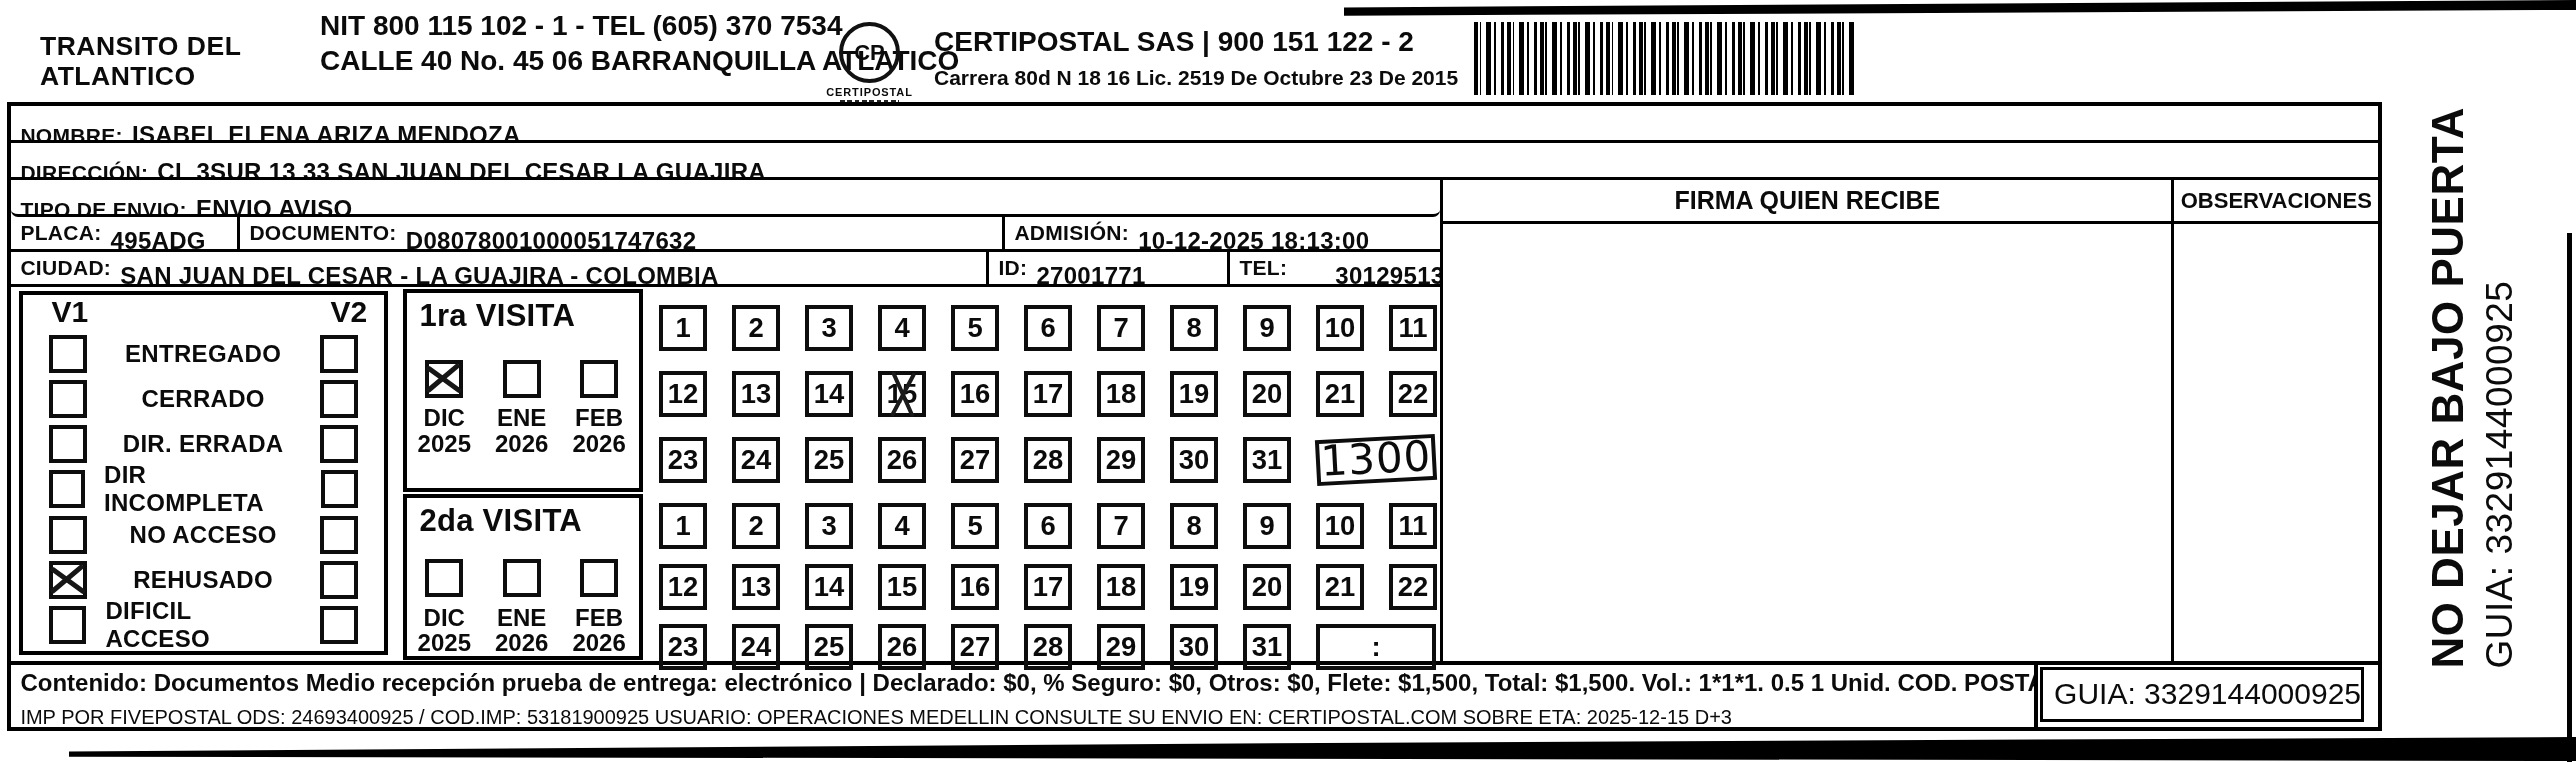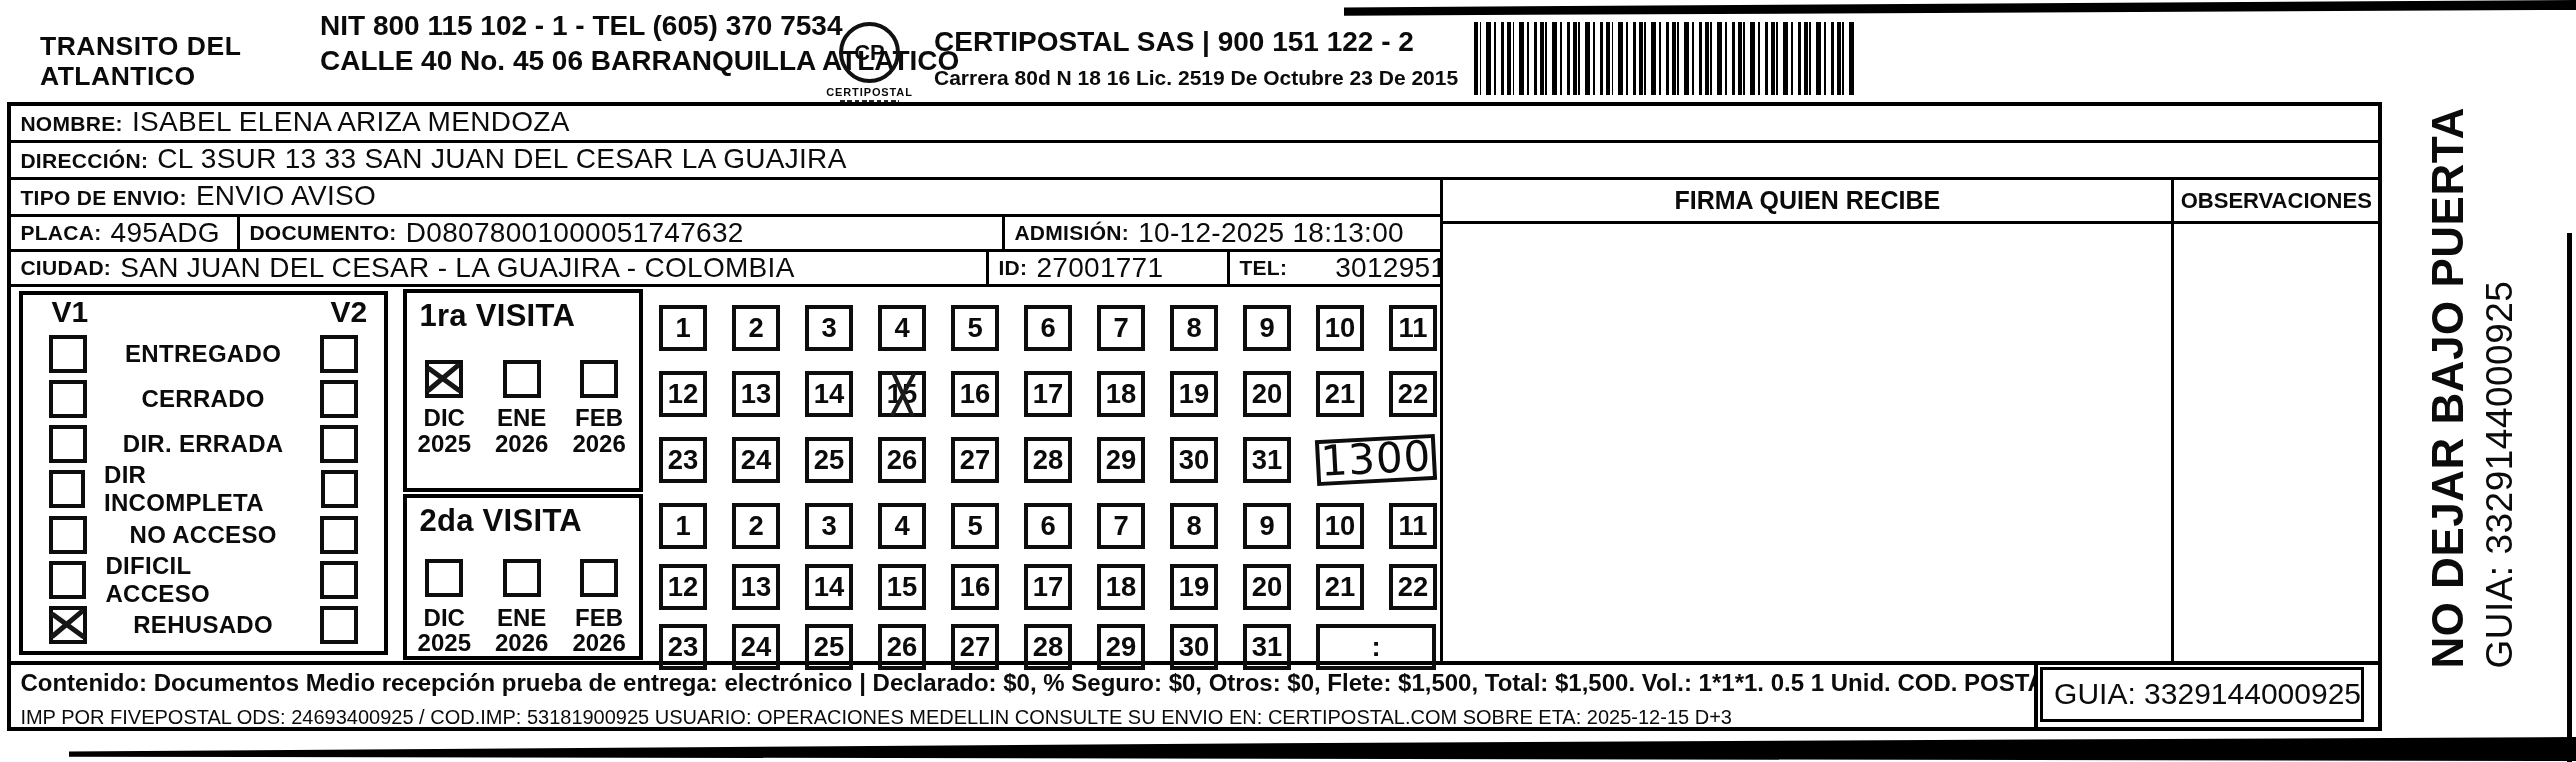--- a/index.html
+++ b/index.html
@@ -25,25 +25,25 @@
   .scan-wedge-bottom{left:69px;top:737px;width:2507px;height:24px;background:#000;
     clip-path:polygon(0 60%,50% 25%,100% 0,100% 100%,0 82%);}
   .scan-line-right{left:2567px;top:233px;width:4.6px;height:529px;background:#000;}
   
   #table{left:7.3px;top:102px;width:2375px;height:629px;border:4.6px solid #000;box-sizing:border-box;
          display:flex;flex-direction:column;}
   .row{box-sizing:border-box;display:flex;align-items:center;}
   .bb4{border-bottom:3.7px solid #000;} .br4{border-right:3.7px solid #000;}
   .fieldrow{padding-left:9.1px;display:flex;align-items:baseline;gap:9.1px;white-space:nowrap;overflow:hidden;}
   .flabel{font-size:21px;font-weight:700;letter-spacing:0.3px;}
-  .fvalue{font-size:28px;font-weight:400;letter-spacing:0.3px;}
+  .fvalue{font-size:24px;font-weight:700;letter-spacing:0.3px;margin-top:15px;}
   .r-nombre,.r-dir{height:37px;text-align:center;}
   .middle{flex:1;display:flex;min-height:0;}
   .left-pane{width:1432px;border-right:3.7px solid #000;display:flex;flex-direction:column;box-sizing:border-box;}
-  .r-tipo{height:37px;} .r-placa{height:35px;} .r-ciudad{height:35px;}
+  .r-tipo{height:37px;border-radius:7px;} .r-placa{height:35px;} .r-ciudad{height:35px;}
   .cell{box-sizing:border-box;height:100%;display:flex;align-items:center;}
   .c-placa{width:229px;} .c-doc{width:765px;} .c-adm{flex:1;}
   .c-ciudad{width:978px;} .c-id{width:241px;} .c-tel{flex:1;gap:48px;}
   
   .check-zone{flex:1;position:relative;}
   .vbox{position:absolute;left:7.3px;top:3.7px;width:369px;height:364px;border:4.6px solid #000;box-sizing:border-box;}
   .vhead{position:absolute;top:0px;font-size:30px;font-weight:700;}
   .vrows{position:absolute;left:0;right:0;top:37px;bottom:3.7px;display:flex;flex-direction:column;justify-content:space-between;}
   .vrow{display:flex;align-items:center;justify-content:space-between;padding:0 26px;height:44px;gap:19px;}
   .vrow .opt-label{font-size:24px;font-weight:700;letter-spacing:0.3px;}
@@ -200,28 +200,28 @@
                   <span class="cb"></span>
                 </div>
 
                 <div class="vrow">
                   <span class="cb"></span>
                   <span class="opt-label">NO ACCESO</span>
                   <span class="cb"></span>
                 </div>
 
                 <div class="vrow">
-                  <span class="cb"></span>
-                  <span class="opt-label">DIFICIL ACCESO</span>
-                  <span class="cb"></span>
-                </div>
-
-                <div class="vrow">
                   <span class="cb checked"></span>
                   <span class="opt-label">REHUSADO</span>
+                  <span class="cb"></span>
+                </div>
+
+                <div class="vrow">
+                  <span class="cb"></span>
+                  <span class="opt-label">DIFICIL ACCESO</span>
                   <span class="cb"></span>
                 </div>
               </div>
           </div>
 
           <div class="visits">
 
             <div class="visit visit-1">
               <div class="month-panel">
                 <div class="visit-title">1ra VISITA</div>

